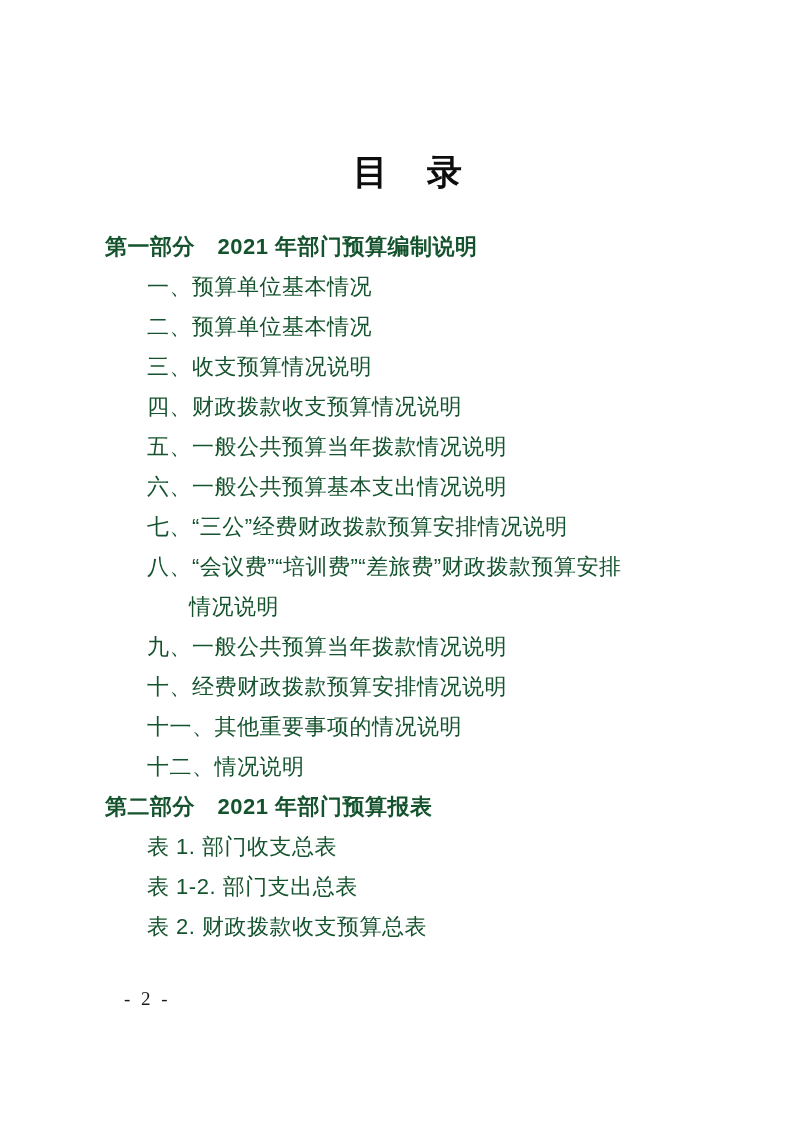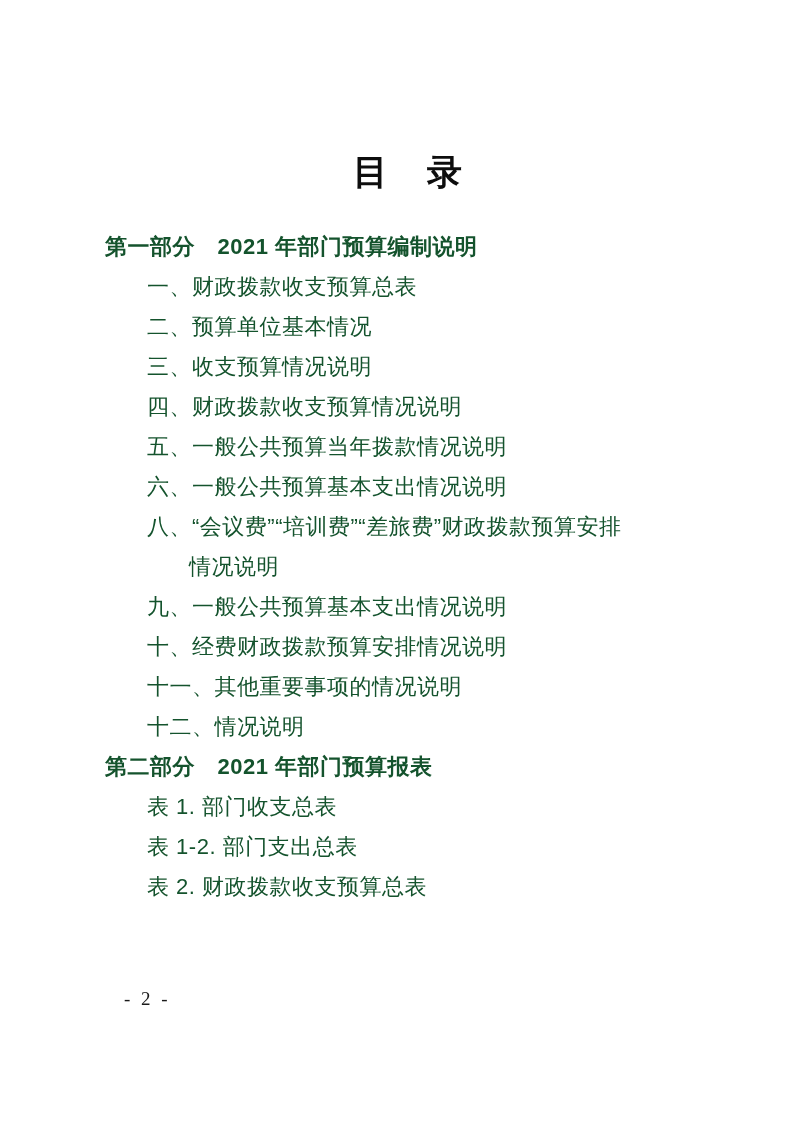--- a/index.html
+++ b/index.html
@@ -67,29 +67,30 @@
 </style>
 </head>
 <body>
 
 <div class="page">
 
   <h1 class="doc-title">目　录</h1>
 
   <div class="toc">
     <div class="line section">第一部分　2021 年部门预算编制说明</div>
-    <div class="line item">一、财政拨款收支预算总表</div>
+    <div class="line item">一、预算单位基本情况</div>
     <div class="line item">二、预算单位基本情况</div>
     <div class="line item">三、收支预算情况说明</div>
     <div class="line item">四、财政拨款收支预算情况说明</div>
     <div class="line item">五、一般公共预算当年拨款情况说明</div>
     <div class="line item">六、一般公共预算基本支出情况说明</div>
+    <div class="line item">七、“三公”经费财政拨款预算安排情况说明</div>
     <div class="line item">八、“会议费”“培训费”“差旅费”财政拨款预算安排</div>
     <div class="line continuation">情况说明</div>
-    <div class="line item">九、一般公共预算基本支出情况说明</div>
+    <div class="line item">九、一般公共预算当年拨款情况说明</div>
     <div class="line item">十、经费财政拨款预算安排情况说明</div>
     <div class="line item">十一、其他重要事项的情况说明</div>
     <div class="line item">十二、情况说明</div>
     <div class="line section">第二部分　2021 年部门预算报表</div>
     <div class="line item">表 1. 部门收支总表</div>
     <div class="line item">表 1-2. 部门支出总表</div>
     <div class="line item">表 2. 财政拨款收支预算总表</div>
   </div>
 
   <div class="page-number">- 2 -</div>

